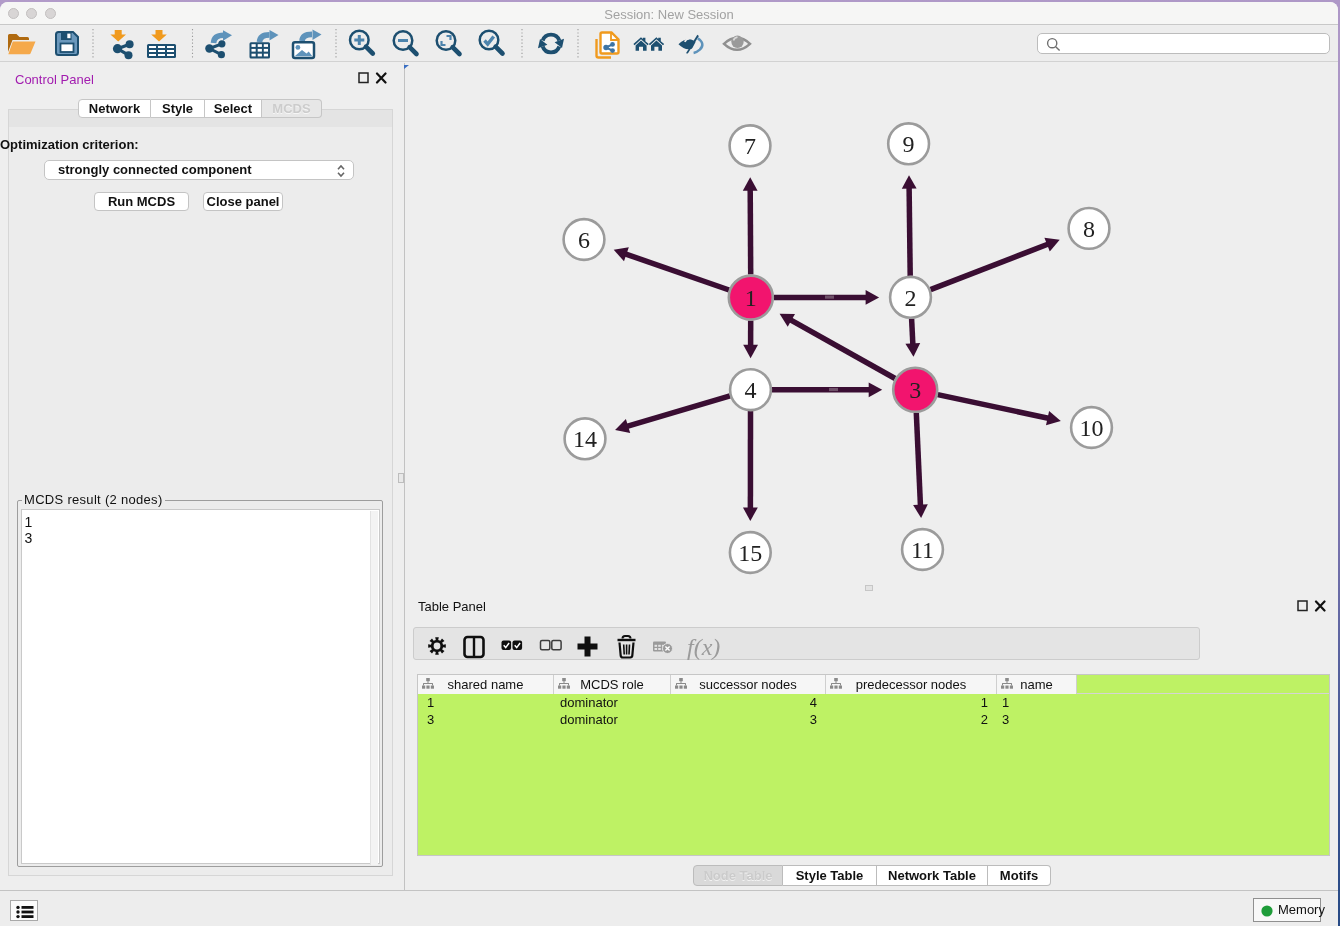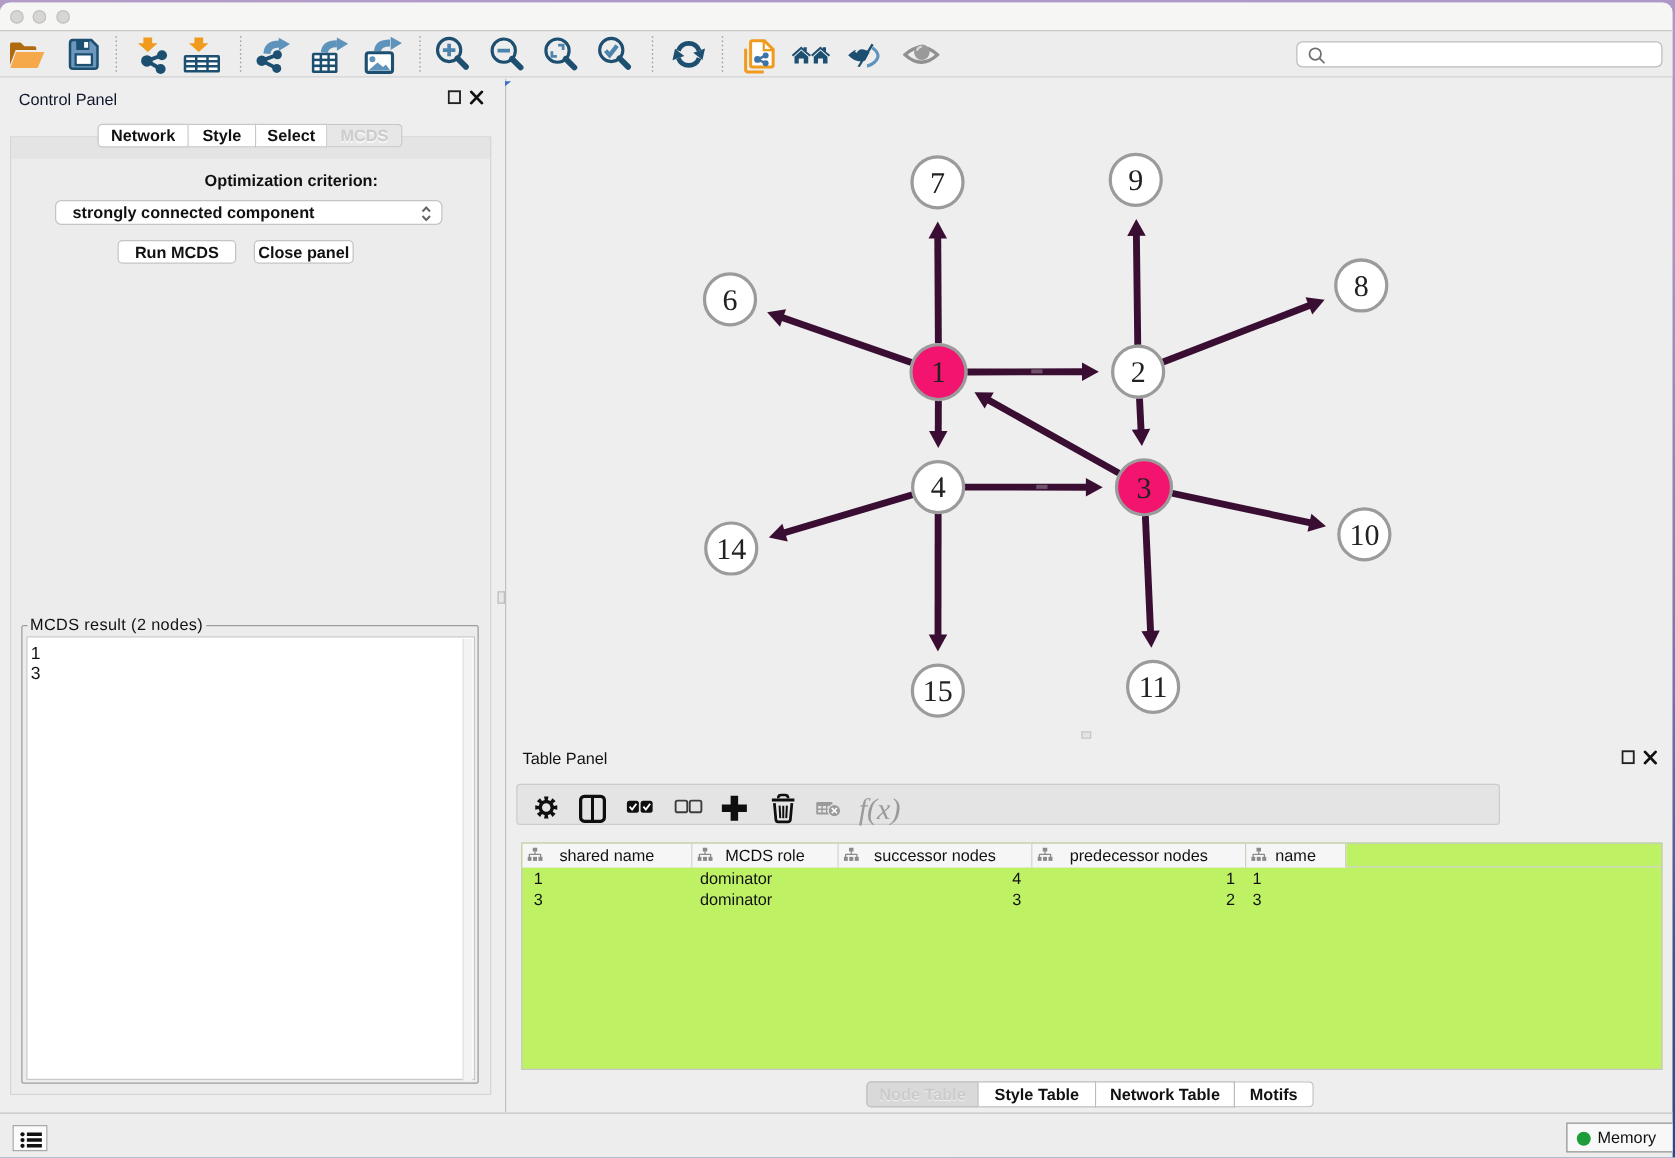--- a/index.html
+++ b/index.html
@@ -4,28 +4,28 @@
 html,body{width:1340px;height:926px;overflow:hidden}
 body{font-family:"Liberation Sans",sans-serif;background:linear-gradient(175deg,#b29bc9 0%,#a893c4 30%,#7a74ae 62%,#3c5391 85%,#274a85 100%);position:relative}
 .abs{position:absolute}
 #win{position:absolute;left:0;top:2px;width:1338px;height:924px;background:#eeeeee;border-radius:8px 8px 0 0;overflow:hidden}
 #titlebar{position:absolute;left:0;top:0;width:1338px;height:23px;background:#f6f6f5;border-bottom:1px solid #c8c8c8}
 .tl{position:absolute;top:6px;width:11px;height:11px;border-radius:50%;background:#d8d5d5;border:1px solid #c2bfbf}
 #apptitle{position:absolute;top:5px;left:0;width:1338px;text-align:center;font-size:13px;color:#a2a2a2}
 #toolbar{position:absolute;left:0;top:24px;width:1338px;height:36px;background:#ededed;border-bottom:1px solid #d2d2d2}
 #searchbox{position:absolute;left:1037px;top:7px;width:293px;height:21px;background:#fff;border:1px solid #bcbcbc;border-radius:5px}
 
-#cp-title{position:absolute;left:15px;top:70px;font-size:13px;color:#0f172a}
+#cp-title{position:absolute;left:15px;top:70px;font-size:13px;color:#a21caf}
 .tabs{position:absolute;display:flex;height:19px;font-size:13px;z-index:3}
 .tab{border:1px solid #c6c6c6;border-left:none;background:#fff;color:#111;display:flex;align-items:center;justify-content:center;padding:0 16px;font-weight:700}
 .tab.first{border-left:1px solid #c6c6c6;border-radius:4px 0 0 4px}
 .tab.last{border-radius:0 4px 4px 0}
 .tab.dis{background:#e7e7e7;color:#cccccc;text-shadow:0 1px 0 #f6f6f6}
 #cp-box{position:absolute;left:8px;top:107px;width:385px;height:767px;background:#ececec;border:1px solid #d6d6d6}#cp-strip{position:absolute;left:9px;top:108px;width:383px;height:17px;background:#e4e4e4}
-#opt-label{position:absolute;left:0;top:135px;width:466px;text-align:center;font-size:13px;font-weight:700;color:#111}
+#opt-label{position:absolute;left:0;top:135px;width:466px;font-size:13px;font-weight:700;color:#111}
 #cp-select{position:absolute;left:44px;top:158px;width:310px;height:20px;background:#fff;border:1px solid #c4c4c4;border-radius:5px;font-size:13px;font-weight:700;color:#111;line-height:18px;padding-left:13px}
 .btn{position:absolute;height:19px;background:#fff;border:1px solid #c4c4c4;border-radius:4px;font-size:13px;font-weight:700;color:#111;text-align:center;line-height:17px}
 #fieldset{position:absolute;left:17px;top:498px;width:366px;height:367px;border:1px solid #9d9d9d;border-radius:2px}
 #fieldset-label{position:absolute;left:22px;top:490px;background:#ececec;font-size:13px;color:#111;padding:0 2px;letter-spacing:0.3px}
 #mcds-text{position:absolute;left:3px;top:8px;width:359px;height:355px;background:#fff;border:1px solid #c9c9c9;font-size:14px;color:#111;padding:4px 0 0 2.5px;line-height:16px}
 #mcds-scroll{position:absolute;right:1px;top:1px;width:8px;height:354px;background:#f3f3f3;border-left:1px solid #e2e2e2}
 
 #vdiv{position:absolute;left:404px;top:61px;width:1px;height:827px;background:#c2c2c2}
 #vdiv-handle{position:absolute;left:398px;top:471px;width:6px;height:10px;background:#e8e8e8;border:1px solid #bdbdbd}
 #bluecorner{position:absolute;left:404px;top:62.5px;width:0;height:0;border-top:4px solid #3a6fc4;border-right:5px solid transparent}
@@ -43,27 +43,28 @@
 .td{position:absolute;font-size:13px;color:#111;height:17px;line-height:17px}
 
 #seg{position:absolute;left:693px;top:863px;display:flex;height:21px;font-size:13px}
 .seg{border:1px solid #bcbcbc;border-left:none;background:#fff;color:#111;display:flex;align-items:center;justify-content:center;font-weight:700}
 .seg.first{border-left:1px solid #bcbcbc;border-radius:4px 0 0 4px}
 .seg.last{border-radius:0 4px 4px 0}
 .seg.dis{background:#d9d9d9;color:#cbcbcb;text-shadow:0 1px 0 #f2f2f2}
 
 #statusbar{position:absolute;left:0;top:888px;width:1338px;height:36px;background:#ededed;border-top:1px solid #c3c3c3}
 #listbtn{position:absolute;left:10px;top:9px;width:28px;height:21px;background:#fbfbfb;border:1px solid #a9a9a9}
-#membtn{position:absolute;left:1253px;top:7px;width:88px;height:24px;background:#f8f8f8;border:1px solid #909090;font-size:13px;color:#111}
+#membtn{position:absolute;left:1253px;top:7px;width:68px;height:24px;background:#f8f8f8;border:1px solid #909090;font-size:13px;color:#111}
 </style></head><body>
 <div id="win">
 <div id="titlebar">
  <div class="tl" style="left:8px"></div>
  <div class="tl" style="left:26px"></div>
  <div class="tl" style="left:45px"></div>
+ <div id="apptitle">Session: New Session</div>
 </div>
 <div id="toolbar">
       <svg style="position:absolute;left:0;top:0" width="1338" height="36" viewBox="0 0 1338 36">
         <path d="M8 26 V9.5 Q8 8 9.5 8 H16.5 L19.5 11 H27.5 Q29 11 29 12.5 V14 H12.5 Z" fill="#b06a10"></path>
         <path d="M12.8 15.5 H35.5 L30.5 27.5 Q30.2 28.3 29.2 28.3 H8.3 Z" fill="#f5a94b"></path>
         <path d="M56 8.5 Q56 6 58.5 6 H73 L78 11 V26.5 Q78 29 75.5 29 H58.5 Q56 29 56 26.5 Z" fill="#6b98bc" stroke="#1d4f70" stroke-width="2"></path>
         <rect x="61" y="6" width="10.5" height="8" fill="#1d4f70"></rect>
         <rect x="67.3" y="7.6" width="3.2" height="4.6" fill="#fff"></rect>
         <rect x="60.5" y="17.5" width="13" height="8.5" fill="#fff" stroke="#1d4f70" stroke-width="1.8"></rect>
         <line x1="93" y1="3" x2="93" y2="33" stroke="#9a9a9a" stroke-width="1.1" stroke-dasharray="1.2,2.2"></line>

